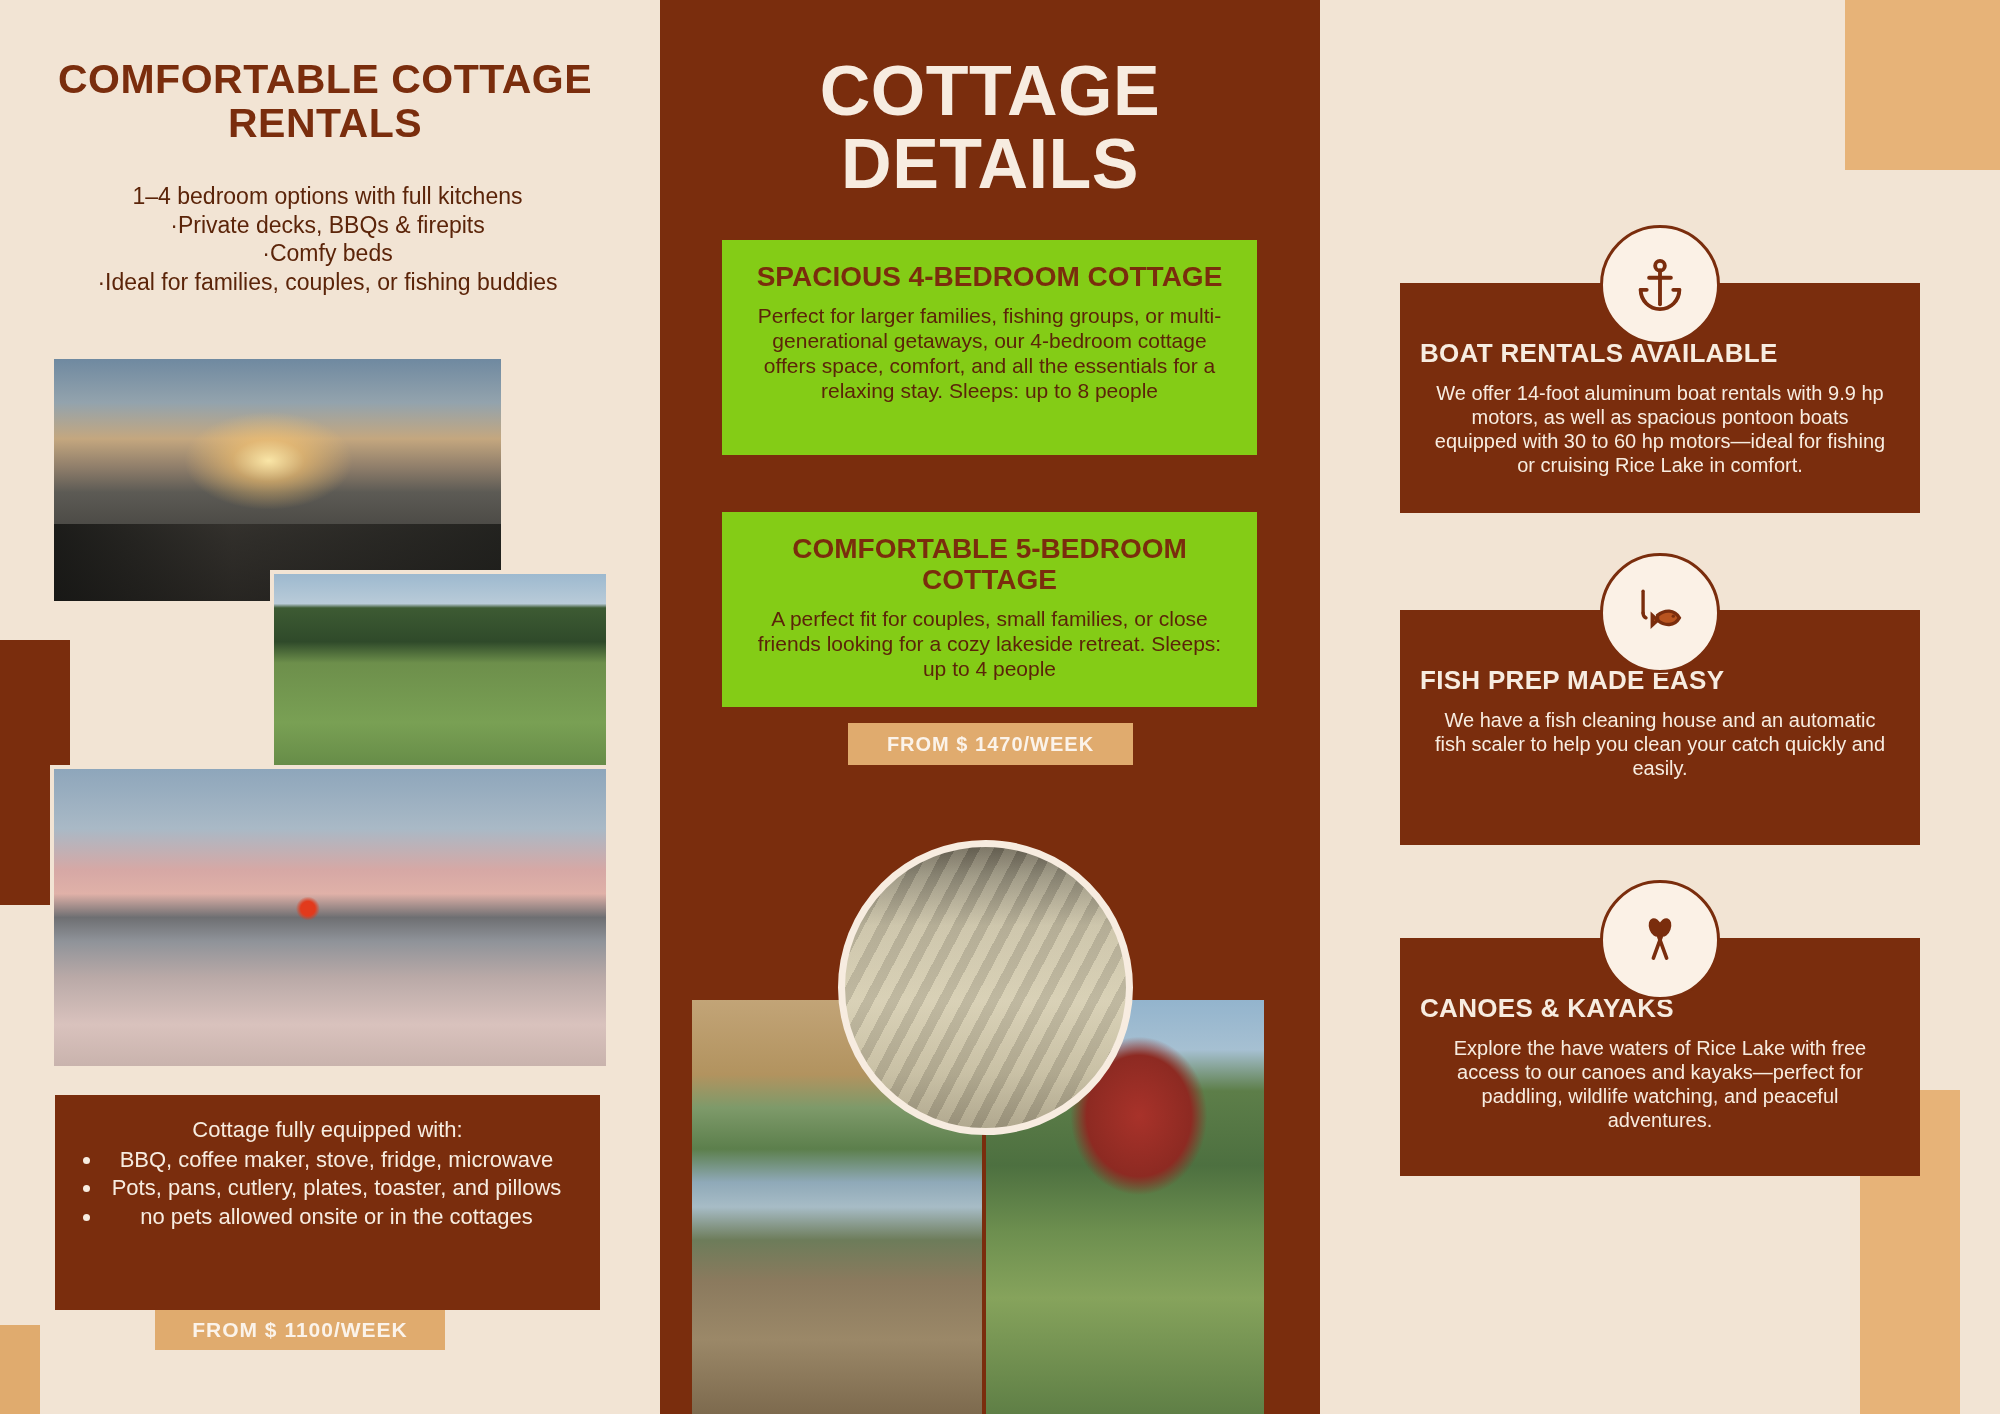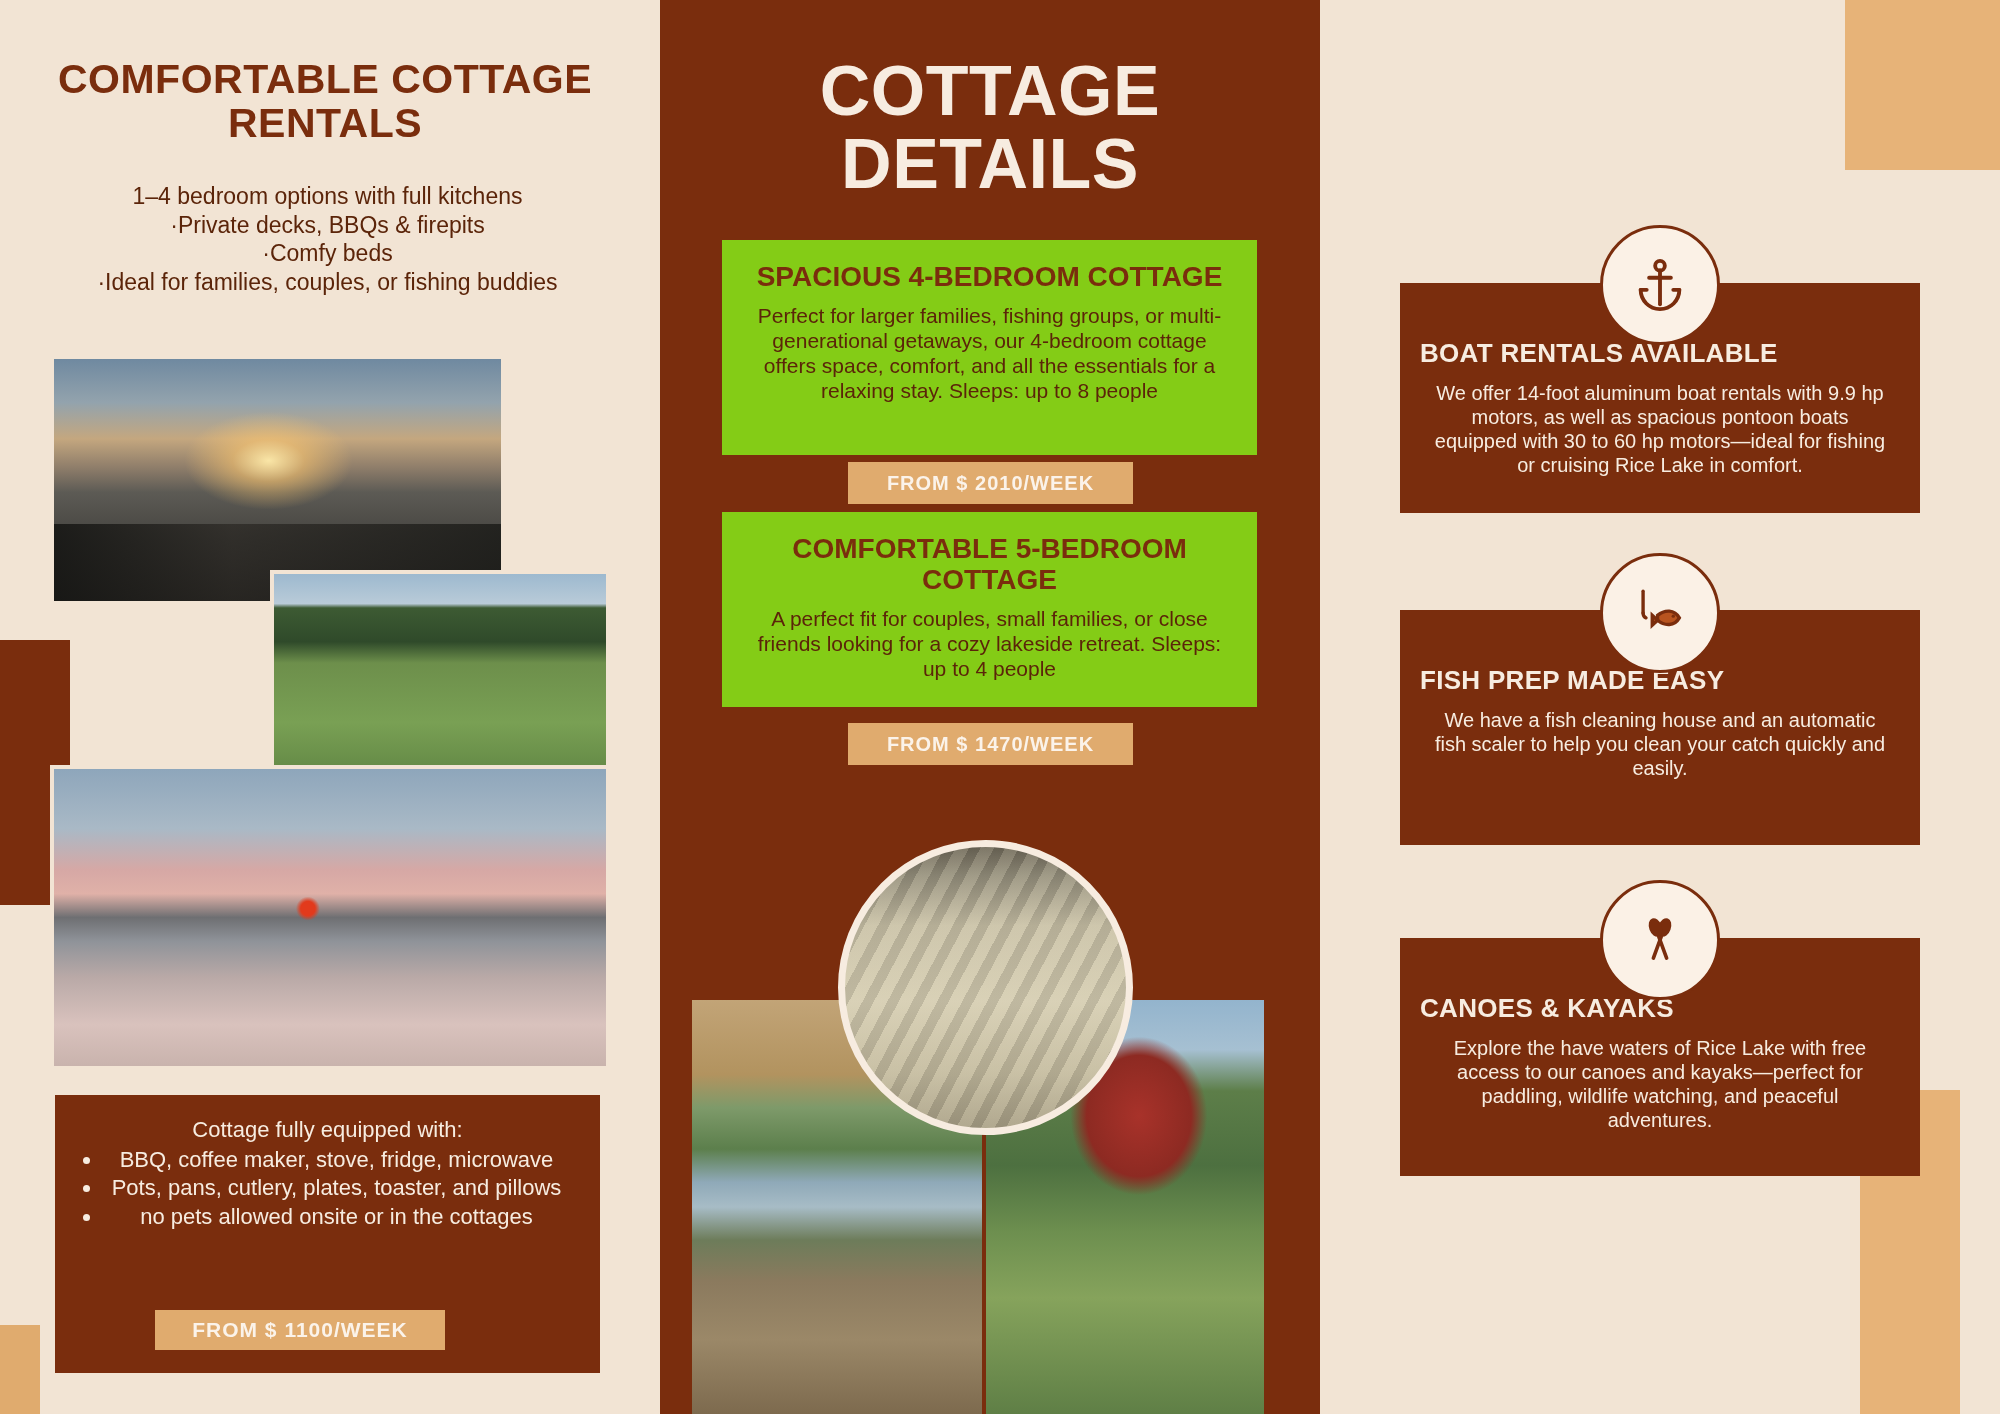--- a/index.html
+++ b/index.html
@@ -74,21 +74,21 @@
   .ph3 {
     left: 50px; top: 765px; width: 560px; height: 305px;
     background:
       radial-gradient(circle 12px at 46% 47%, #e23a1c 0%, #e23a1c 60%, rgba(226,58,28,0) 100%),
       linear-gradient(to bottom,
         #8ea6bb 0%, #a9b9c6 20%, #d6a8a5 34%, #e0b1a8 42%,
         #6e6f72 50%, #8f9399 58%, #b9a9a7 70%, #d9c2bd 86%, #c9b3ad 100%);
   }
 
   .facts-box {
-    position: absolute; left: 55px; top: 1095px; width: 545px; height: 278px;
+    position: absolute; left: 55px; top: 1095px; width: 545px; height: 215px;
     background: #7a2d0d; color: #f7ece0;
   }
   .facts-title { text-align:center; font-size: 22px; padding-top: 22px; }
   .facts-list { margin: 4px 30px 0 48px; font-size: 22px; line-height: 1.2; }
   .facts-list li { margin-top: 2px; text-align: center; }
   .ribbon {
     position: absolute; color: #fff; font-weight: bold; letter-spacing: 1px;
     background: #e0ab6e; color: #fbf3ea;
     display: flex; align-items: center; justify-content: center;
   }
@@ -208,21 +208,20 @@
   <div class="panel-mid"></div>
   <div class="panel-mid-strip-l"></div>
   <div class="panel-mid-strip-r"></div>
 
   <div class="title-mid">COTTAGE DETAILS</div>
 
   <div class="card card-1">
     <div class="card-h">SPACIOUS 4-BEDROOM COTTAGE</div>
     <div class="card-p">Perfect for larger families, fishing groups, or multi-generational getaways, our 4-bedroom cottage offers space, comfort, and all the essentials for a relaxing stay. Sleeps: up to 8 people</div>
   </div>
-  <div class="ribbon rib-mid1">FROM $ 2010/WEEK</div>
 
   <div class="card card-2">
     <div class="card-h">COMFORTABLE 5-BEDROOM COTTAGE</div>
     <div class="card-p">A perfect fit for couples, small families, or close friends looking for a cozy lakeside retreat. Sleeps: up to 4 people</div>
   </div>
   <div class="ribbon rib-mid2">FROM $ 1470/WEEK</div>
 
   <div class="fish-circle"></div>
   <div class="ph-pergola"></div>
   <div class="ph-redtree"></div>

